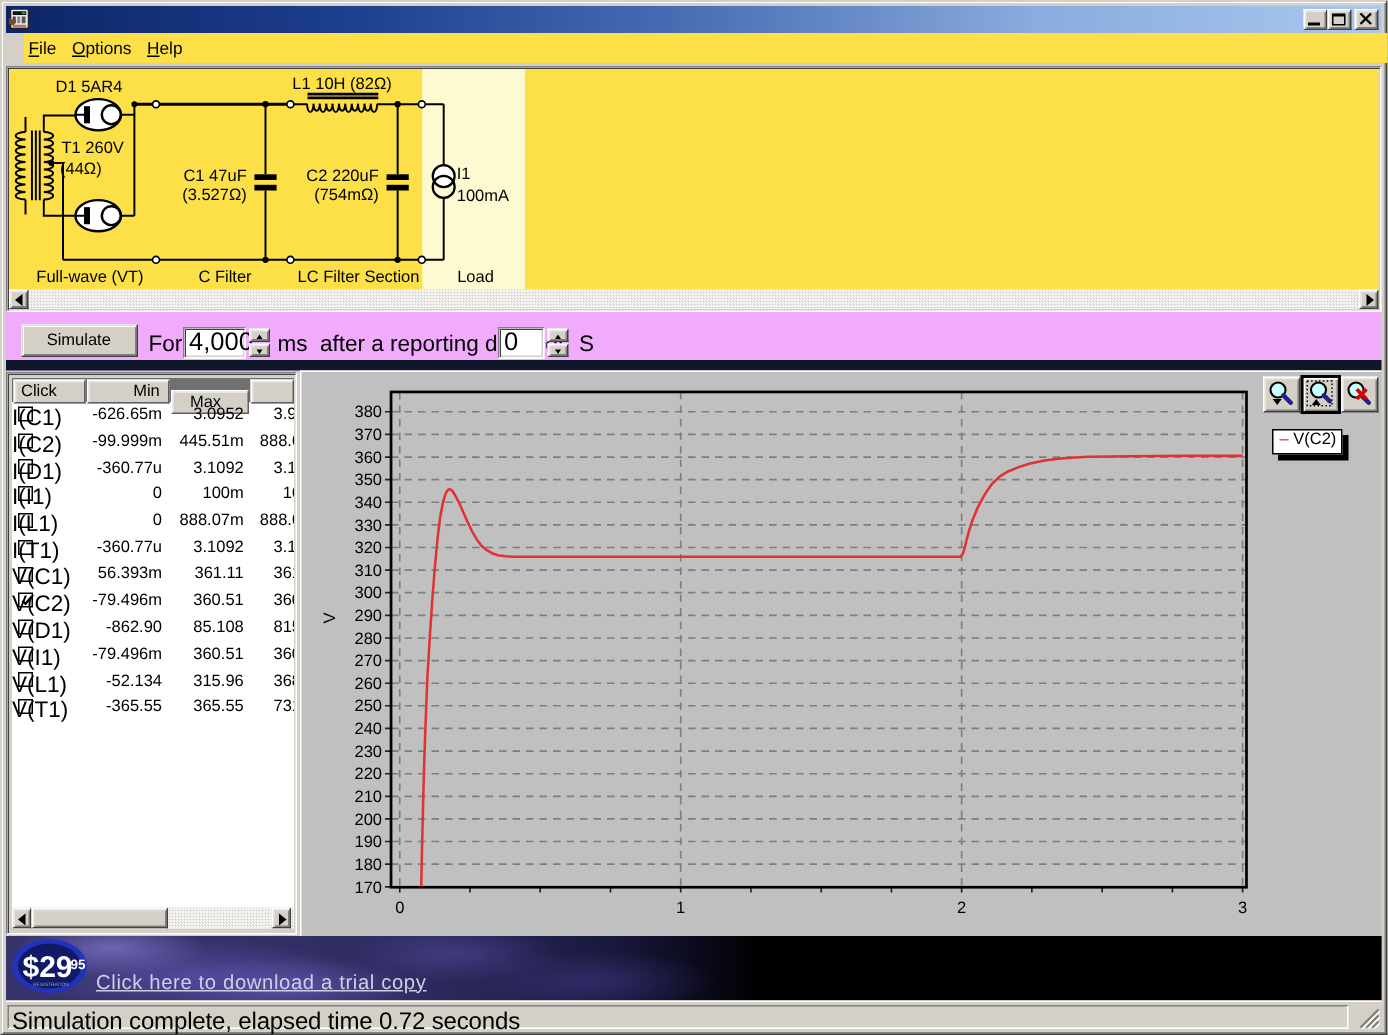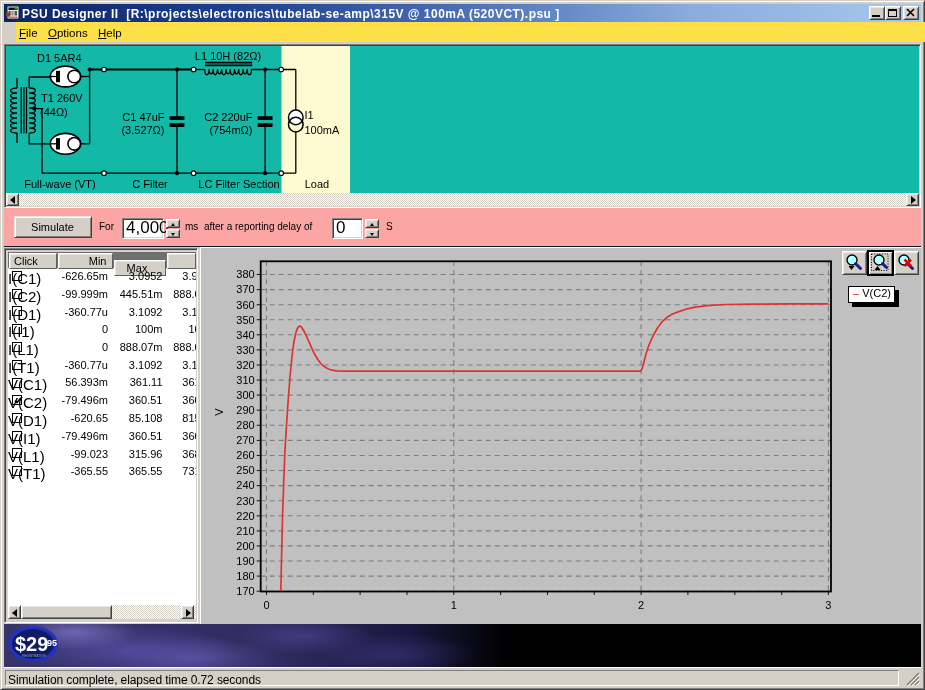--- a/index.html
+++ b/index.html
@@ -14,36 +14,36 @@
  background:linear-gradient(90deg,#0c2565 0%,#1d3f8f 25%,#4a6fb5 50%,#8aacde 75%,#a8c8ee 100%);}
 .title .txt{position:absolute;left:18px;top:2.5px;font-size:12px;font-weight:bold;color:#fff;white-space:pre;letter-spacing:0.48px}
 .capbtn{position:absolute;top:2px;width:16px;height:14px;background:#d4d0c8;border:1px solid;border-color:#fff #404040 #404040 #fff;box-shadow:inset 1px 1px 0 #e8e6e2, inset -1px -1px 0 #808080}
 
 .menu{position:absolute;left:16px;top:22px;width:917px;height:20px;background:#fde047}
 .menu span{position:absolute;top:4.5px;font-size:11.5px;color:#000}
 .menu u{text-decoration:underline}
 
 .schem{position:absolute;left:4px;top:44px;width:917px;height:164px;background:#d4d0c8;
  border:1px solid;border-color:#808080 #fff #fff #808080;box-shadow:inset 1px 1px 0 #404040, inset -1px -1px 0 #d4d0c8}
-.schemwhite{position:absolute;left:1px;top:1px;width:913px;height:146.5px;background:#14b8a6;overflow:hidden}
+.schemwhite{position:absolute;left:1px;top:1px;width:913px;height:146.5px;background:#fde047;overflow:hidden}
 .hscroll{position:absolute;height:13px}
 .sbtn{position:absolute;width:13px;height:13px;background:#d4d0c8;border:1px solid;border-color:#fff #404040 #404040 #fff;box-shadow:inset 1px 1px 0 #e8e6e2, inset -1px -1px 0 #808080}
 .arr{position:absolute;width:0;height:0;border-style:solid}
 .arrL{left:3px;top:2px;border-width:4px 5px 4px 0;border-color:transparent #000 transparent transparent}
 .arrR{left:4px;top:2px;border-width:4px 0 4px 5px;border-color:transparent transparent transparent #000}
 
-.ctrl{position:absolute;left:4px;top:208px;width:917px;height:39px;background:#fca5a5;border-bottom:1px solid #0f172a}
+.ctrl{position:absolute;left:4px;top:208px;width:917px;height:39px;background:#f0abfc;border-bottom:7px solid #0f172a}
 .btn{position:absolute;background:#d4d0c8;border:1px solid;border-color:#e8e6e2 #404040 #404040 #e8e6e2;box-shadow:inset 1px 1px 0 #fff, inset -1px -1px 0 #808080;
  font-size:11px;text-align:center;color:#000}
 .edit{position:absolute;background:#fff;border:1px solid;border-color:#808080 #fff #fff #808080;box-shadow:inset 1px 1px 0 #404040, inset -1px -1px 0 #d4d0c8;
  font-size:17px;color:#000}
 .spin{position:absolute;width:14px;height:9px;background:#d4d0c8;border:1px solid;border-color:#fff #404040 #404040 #fff;box-shadow:inset 1px 1px 0 #e8e6e2, inset -1px -1px 0 #808080}
 .spin .au{position:absolute;left:3.5px;top:2.5px;border:2.5px solid transparent;border-bottom:3.5px solid #000;border-top:none}
 .spin .ad{position:absolute;left:3.5px;top:3px;border:2.5px solid transparent;border-top:3.5px solid #000;border-bottom:none}
-.lab{position:absolute;font-size:10px;color:#000}
+.lab{position:absolute;font-size:15px;color:#000}
 
 .tpanel{position:absolute;left:4px;top:248px;width:194px;height:375px;background:#d4d0c8;
  border:1px solid;border-color:#808080 #fff #fff #808080;box-shadow:inset 1px 1px 0 #404040, inset -1px -1px 0 #d4d0c8}
 .twhite{position:absolute;left:3px;top:3px;width:188px;height:367px;background:#fff;overflow:hidden}
 .hcell{position:absolute;top:0;height:16px;background:#d4d0c8;border:1px solid;border-color:#fff #606060 #606060 #fff;box-shadow:inset 1px 1px 0 #e8e6e2;font-size:11px;color:#000}
 .cb{position:absolute;left:3.5px;width:10px;height:10px;background:#fff;border:1.6px solid #000}
 .rn{position:absolute;left:0;font-size:15px;color:#000}
 .rv{position:absolute;font-size:11px;color:#000;text-align:right}
 
 .gpanel{position:absolute;left:200px;top:247px;width:721px;height:379px;background:#c0c0c0;border-top:1px solid #fff;border-left:1px solid #fff}
@@ -62,21 +62,20 @@
  <svg width="14" height="14" viewBox="0 0 14 14" style="position:absolute;left:1.5px;top:2px">
   <rect x="1" y="0" width="12" height="13" rx="1" fill="#e8e8e8" stroke="#222" stroke-width="1"></rect>
   <rect x="2.5" y="1.5" width="9" height="2.5" fill="#111"></rect>
   <rect x="8.5" y="2" width="2.5" height="1.5" fill="#2e8b2e"></rect>
   <rect x="2.5" y="5" width="2" height="4.5" fill="#444"></rect>
   <rect x="5.5" y="5" width="2" height="4.5" fill="#888"></rect>
   <rect x="8.5" y="5" width="2.5" height="4.5" fill="#555"></rect>
   <rect x="2.5" y="10.5" width="9" height="2" fill="#b97a6a"></rect>
   <path d="M0 6 L5 8 L3 11 L0 10 Z" fill="#7a4a28"></path>
  </svg>
- <div class="txt">PSU Designer II  [R:\projects\electronics\tubelab-se-amp\315V @ 100mA (520VCT).psu ]</div>
  <div class="capbtn" style="left:865px">
       <div style="position:absolute;left:2px;bottom:2px;width:8px;height:2px;background:#000"></div>
     </div>
  <div class="capbtn" style="left:881px">
       <div style="position:absolute;left:2px;top:2px;width:9px;height:8px;border:1px solid #000;border-top:2px solid #000"></div>
     </div>
  <div class="capbtn" style="left:899px">
   <svg width="14" height="12" viewBox="0 0 14 12" style="position:absolute;left:0;top:0">
         <path d="M3 2 L10 9 M10 2 L3 9" stroke="#000" stroke-width="1.6"></path>
       </svg>
@@ -239,31 +238,31 @@
         <svg width="8" height="8" viewBox="0 0 8 8" style="position:absolute;left:1px;top:1px">
           <path d="M1 3.5 L3 5.5 L7 0.8" stroke="#000" stroke-width="1.6" fill="none"></path>
         </svg>
       </div>
       <div class="rn" style="top:142px">V(C2)</div>
       <div class="rv" style="top:142px;left:40px;width:60px">-79.496m</div>
       <div class="rv" style="top:142px;left:106px;width:48.5px">360.51</div>
       <div class="rv" style="top:142px;left:160px;width:48px">360.59</div>
       <div class="cb" style="top:161px"></div>
       <div class="rn" style="top:160px">V(D1)</div>
-      <div class="rv" style="top:160px;left:40px;width:60px">-620.65</div>
+      <div class="rv" style="top:160px;left:40px;width:60px">-862.90</div>
       <div class="rv" style="top:160px;left:106px;width:48.5px">85.108</div>
       <div class="rv" style="top:160px;left:160px;width:48px">815.15</div>
       <div class="cb" style="top:179px"></div>
       <div class="rn" style="top:178px">V(I1)</div>
       <div class="rv" style="top:178px;left:40px;width:60px">-79.496m</div>
       <div class="rv" style="top:178px;left:106px;width:48.5px">360.51</div>
       <div class="rv" style="top:178px;left:160px;width:48px">360.59</div>
       <div class="cb" style="top:196px"></div>
       <div class="rn" style="top:196px">V(L1)</div>
-      <div class="rv" style="top:196px;left:40px;width:60px">-99.023</div>
+      <div class="rv" style="top:196px;left:40px;width:60px">-52.134</div>
       <div class="rv" style="top:196px;left:106px;width:48.5px">315.96</div>
       <div class="rv" style="top:196px;left:160px;width:48px">368.09</div>
       <div class="cb" style="top:214px"></div>
       <div class="rn" style="top:213px">V(T1)</div>
       <div class="rv" style="top:213px;left:40px;width:60px">-365.55</div>
       <div class="rv" style="top:213px;left:106px;width:48.5px">365.55</div>
       <div class="rv" style="top:213px;left:160px;width:48px">731.10</div>
   <div class="hscroll dith" style="left:0px;top:353px;width:188px;height:14px">
    <div class="sbtn" style="left:0;top:0;width:13px;height:14px">
           <div class="arr arrL" style="top:3px"></div>
@@ -428,21 +427,22 @@
   radial-gradient(ellipse 150px 34px at 120px 26px, rgba(90,80,170,.75) 0%, rgba(90,80,170,0) 75%),
   radial-gradient(ellipse 120px 30px at 390px 30px, rgba(70,60,140,.5) 0%, rgba(70,60,140,0) 70%),
   linear-gradient(90deg, #37336b 0%, #2e2c60 30%, #17163a 45%, #000 55%)"></div>
  <svg width="54" height="40" viewBox="0 0 54 40" style="position:absolute;left:3px;top:1px">
   <ellipse cx="26" cy="19" rx="25" ry="18" fill="#2233bb"></ellipse>
   <ellipse cx="26" cy="19" rx="21" ry="15" fill="#111a66"></ellipse>
   <text x="8" y="26" fill="#fff" font-family="Liberation Sans,sans-serif" font-weight="bold" font-size="20">$29</text>
   <text x="40" y="21" fill="#fff" font-family="Liberation Sans,sans-serif" font-weight="bold" font-size="9">95</text>
   <text x="27" y="32" fill="#9ab" font-family="Liberation Sans,sans-serif" font-size="3.2" text-anchor="middle">REGISTRATION</text>
  </svg>
+ <div style="position:absolute;left:60px;top:22.5px;font-size:13.5px;color:#cfcfe8;text-decoration:underline;letter-spacing:0.42px">Click here to download a trial copy</div>
 </div>
 
 <div class="status">
- <div style="position:absolute;left:1px;top:2px;width:894px;height:16px;border:1px solid;border-color:#808080 #fff #fff #808080;font-size:12px;letter-spacing:-0.1px;color:#000;padding:1.5px 0 0 2px">Simulation complete, elapsed time 0.72 seconds</div>
+ <div style="position:absolute;left:1px;top:2px;width:894px;height:16px;border:1px solid;border-color:#808080 #fff #fff #808080;font-size:16px;letter-spacing:-0.1px;color:#000;padding:1.5px 0 0 2px">Simulation complete, elapsed time 0.72 seconds</div>
  <svg class="grip" width="15" height="15" viewBox="0 0 15 15">
   <path d="M14 2 L2 14 M14 6 L6 14 M14 10 L10 14" stroke="#808080" stroke-width="1.5"></path>
   <path d="M15 3 L3 15 M15 7 L7 15 M15 11 L11 15" stroke="#fff" stroke-width="1"></path>
  </svg>
 </div>
 
 </body></html>

